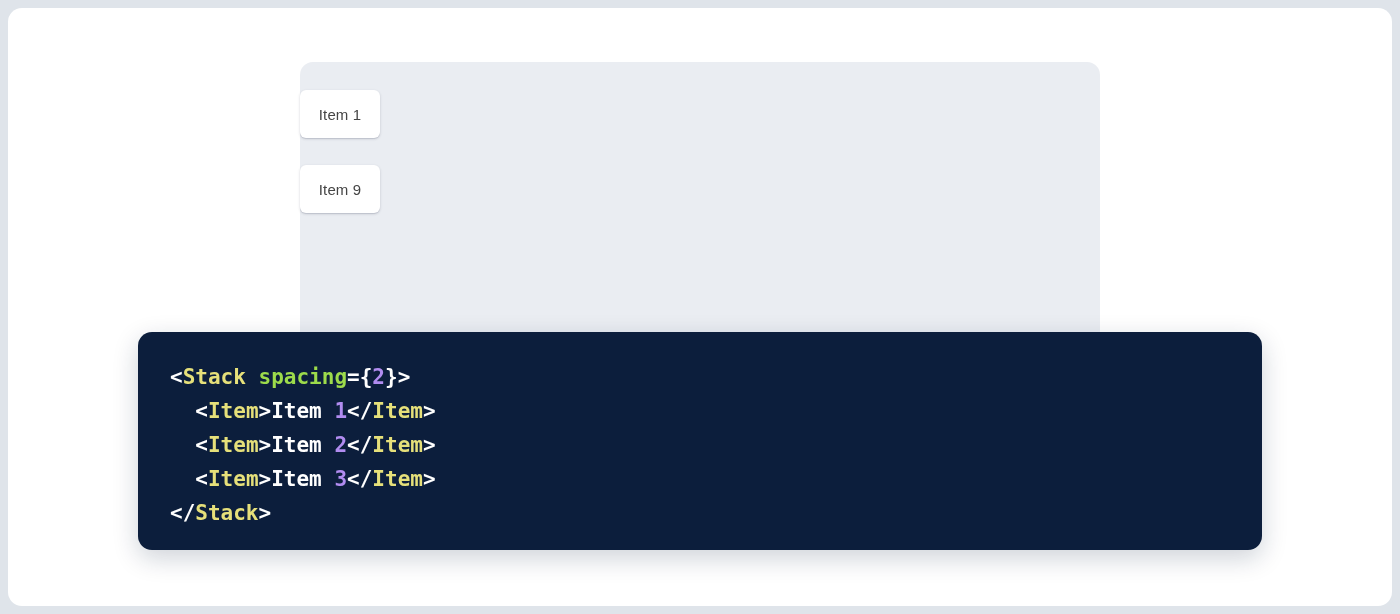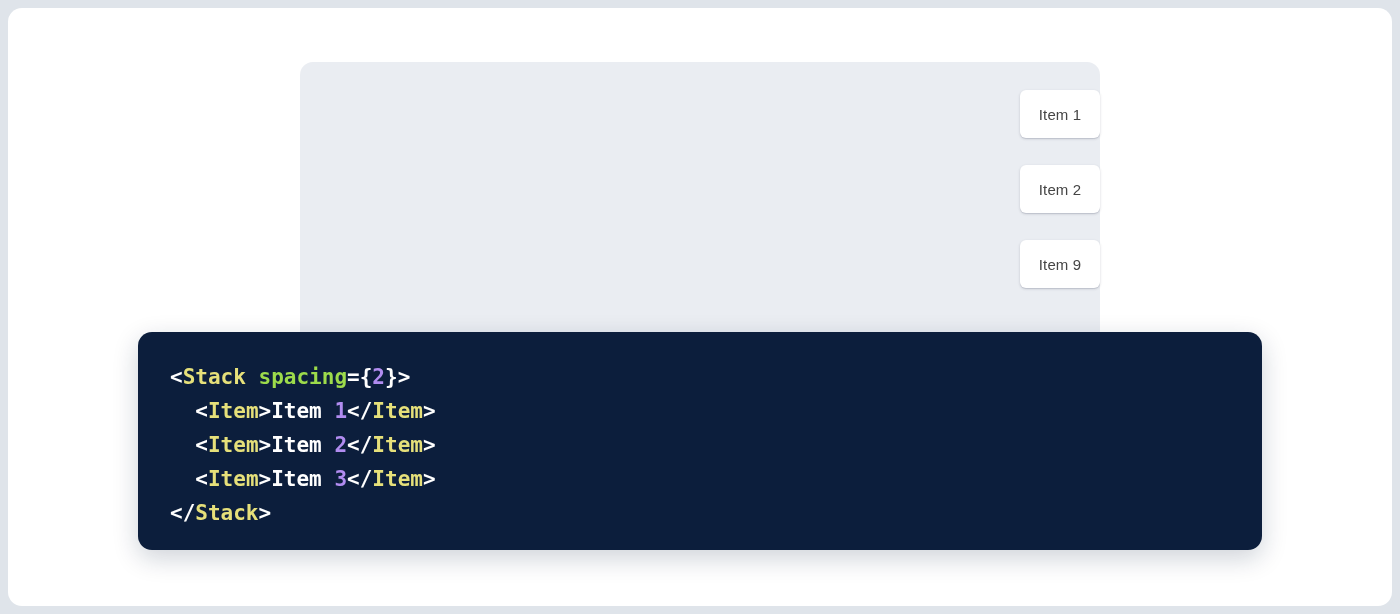--- a/index.html
+++ b/index.html
@@ -38,21 +38,21 @@
     border-radius: 13px;
   }
 
   .stack {
     position: absolute;
     left: 0;
     top: 0;
     width: 800px;
     display: flex;
     flex-direction: column;
-    align-items: flex-end;
+    align-items: flex-start;
     padding-top: 28px;
     box-sizing: border-box;
     gap: 27px;
   }
 
   .stack-item {
     width: 80px;
     height: 48px;
     background: #ffffff;
     border-radius: 6px;
@@ -99,23 +99,20 @@
 <body>
 
 <div class="app-card">
 
   <div class="preview-panel">
     <div class="stack" id="stack-container">
         <div class="stack-item">
           <span>Item 1</span>
         </div>
         <div class="stack-item">
-          <span>Item 2</span>
-        </div>
-        <div class="stack-item">
           <span>Item 9</span>
         </div>
       </div>
   </div>
 
   <div class="code-block">
     <pre class="code-pre" id="code-pre"><span class="tok-punct">&lt;</span><span class="tok-tag">Stack</span><span class="tok-text"> </span><span class="tok-attr">spacing</span><span class="tok-punct">={</span><span class="tok-num">2</span><span class="tok-punct">}&gt;</span>
   <span class="tok-punct">&lt;</span><span class="tok-tag">Item</span><span class="tok-punct">&gt;</span><span class="tok-text">Item </span><span class="tok-num">1</span><span class="tok-punct">&lt;/</span><span class="tok-tag">Item</span><span class="tok-punct">&gt;</span>
   <span class="tok-punct">&lt;</span><span class="tok-tag">Item</span><span class="tok-punct">&gt;</span><span class="tok-text">Item </span><span class="tok-num">2</span><span class="tok-punct">&lt;/</span><span class="tok-tag">Item</span><span class="tok-punct">&gt;</span>
   <span class="tok-punct">&lt;</span><span class="tok-tag">Item</span><span class="tok-punct">&gt;</span><span class="tok-text">Item </span><span class="tok-num">3</span><span class="tok-punct">&lt;/</span><span class="tok-tag">Item</span><span class="tok-punct">&gt;</span>

